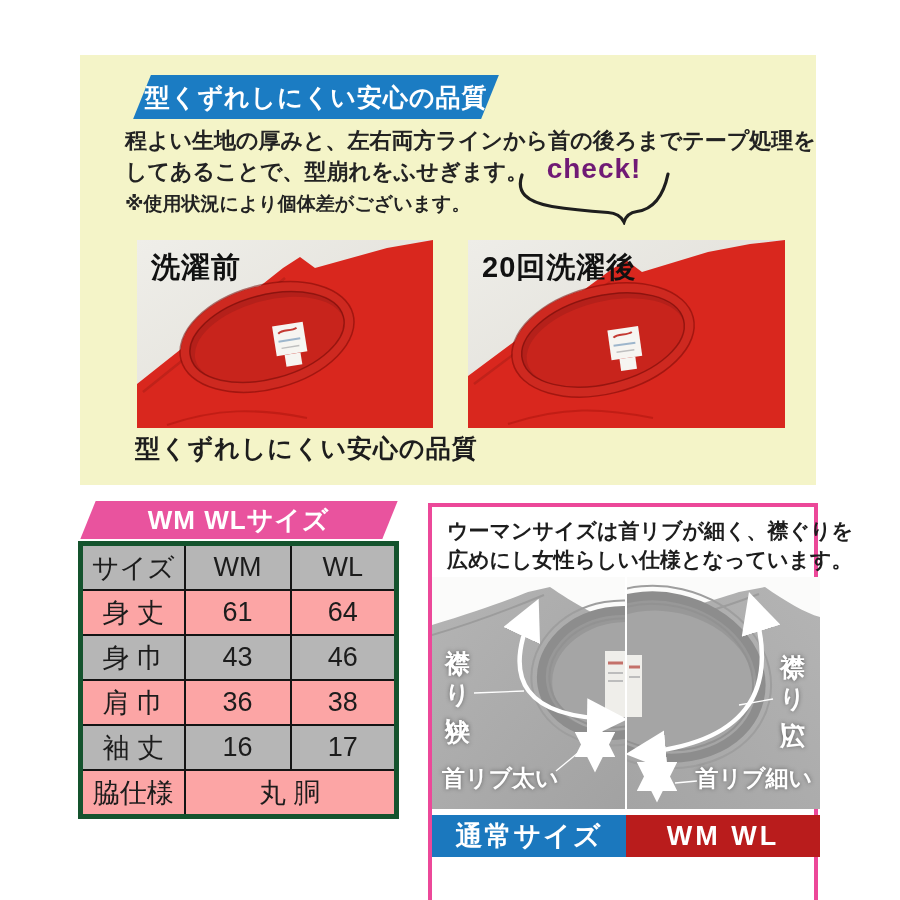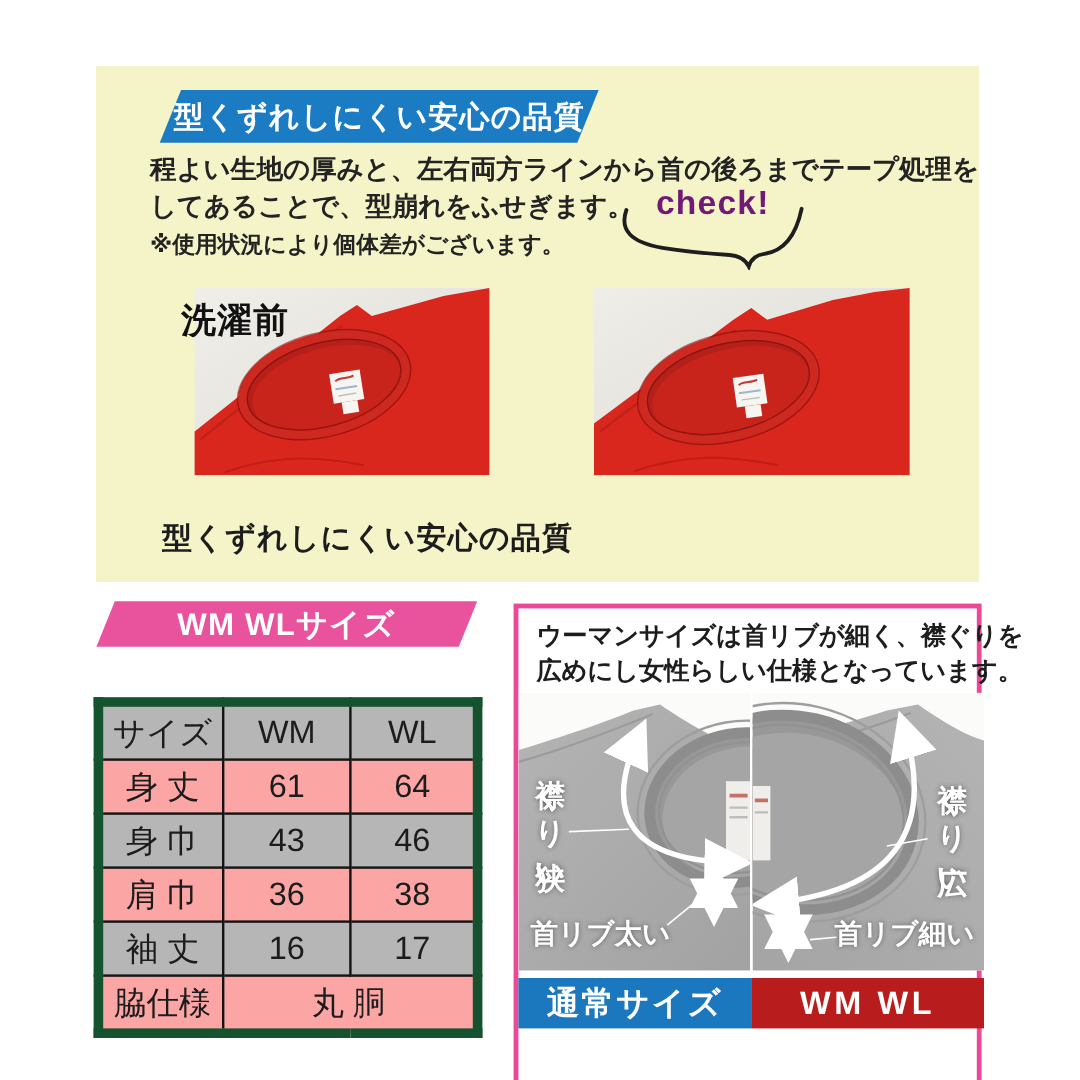--- a/index.html
+++ b/index.html
@@ -13,34 +13,34 @@
   .blue-banner{left:62px;top:20px;width:348px;height:44px;background:#1b7cc3;transform:skewX(-22deg);}
   .blue-banner .banner-text{font-size:25px;letter-spacing:1px;}
   .quality-desc{position:absolute;left:45px;top:70px;font-size:22px;font-weight:bold;color:#232323;
                 line-height:31px;white-space:nowrap;}
   .quality-note{position:absolute;left:45px;top:136px;font-size:19px;font-weight:bold;color:#232323;white-space:nowrap;text-align:center;}
   .check-bubble{position:absolute;left:432px;top:96px;width:164px;height:78px;}
   .check-text{position:absolute;left:0;right:0;top:2px;text-align:center;color:#701a75;
               font-size:28px;font-weight:bold;letter-spacing:1px;}
   .check-brace{position:absolute;left:0;top:20px;}
 
-  .photo{position:absolute;top:185px;height:156px;}
+  .photo{position:absolute;top:185px;height:188px;}
   .photo-before{left:57px;width:296px;}
   .photo-after{left:388px;width:317px;}
   .photo svg{display:block;width:100%;height:100%;}
   .photo-label{position:absolute;left:14px;top:8px;font-size:29px;font-weight:bold;color:#111;
                letter-spacing:1px;white-space:nowrap;}
   .quality-caption{position:absolute;left:55px;top:377px;font-size:25px;font-weight:bold;
                    color:#1d1d1d;letter-spacing:1px;white-space:nowrap;}
 
   
   .pink-banner{left:88px;top:501px;width:302px;height:38px;background:#e9539e;transform:skewX(-22deg);position:absolute;}
   .pink-banner .banner-text{font-size:26px;letter-spacing:1px;}
-  .size-table{position:absolute;left:78px;top:581px;width:316px;border-collapse:collapse;
-              table-layout:fixed;border:8px solid #14532d;padding-left:32px;}
+  .size-table{position:absolute;left:78px;top:541px;width:316px;border-collapse:collapse;
+              table-layout:fixed;border:5px solid #14532d;padding-left:32px;}
   .size-table th,.size-table td{border:2px solid #141414;text-align:center;vertical-align:middle;
               height:43px;font-size:27px;font-weight:400;color:#1c1c1c;padding:0;}
   .size-table col.c0{width:104px;}.size-table col.c1{width:106px;}.size-table col.c2{width:106px;}
   .row-gray th,.row-gray td{background:#b6b6b6;}
   .row-white td{background:#fca5a5;margin-top:12px;}
 
   
   .info-box{position:absolute;left:428px;top:503px;width:390px;height:426px;background:#fff;
             border:4px solid #ec4899;box-sizing:border-box;}
   .info-desc{position:absolute;left:15px;top:9px;font-size:21px;font-weight:bold;color:#1d1d1d;
@@ -137,20 +137,21 @@
           <ellipse cx="135" cy="100" rx="83" ry="44" fill="none" stroke="rgba(90,5,2,.45)" stroke-width="1.5"></ellipse>
         </g>
         <g transform="rotate(-8 158 108)">
           <rect x="142" y="88" width="31" height="30" fill="#f6f5f1"></rect>
           <path d="M147,96 C152,92 160,96 166,93" stroke="#c43a33" stroke-width="2" fill="none"></path>
           <line x1="146" y1="104" x2="168" y2="104" stroke="#9db6cc" stroke-width="2"></line>
           <line x1="148" y1="111" x2="166" y2="111" stroke="#bfbfbf" stroke-width="1.5"></line>
           <rect x="150" y="118" width="16" height="12" fill="#f6f5f1"></rect>
         </g>
       </svg>
+      <figcaption class="photo-label">20回洗濯後</figcaption>
     </figure>
 
     <div class="quality-caption">型くずれしにくい安心の品質</div>
   </section>
 
   <div class="banner pink-banner">
     <span class="banner-text">WM WLサイズ</span>
   </div>
 
   <table class="size-table">

